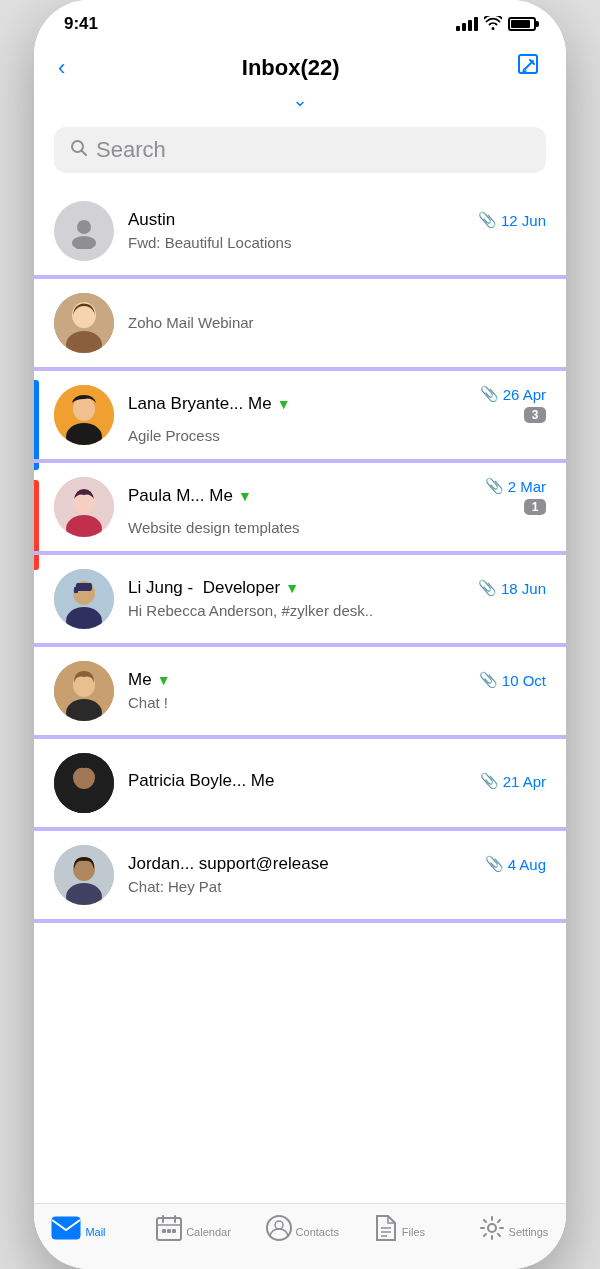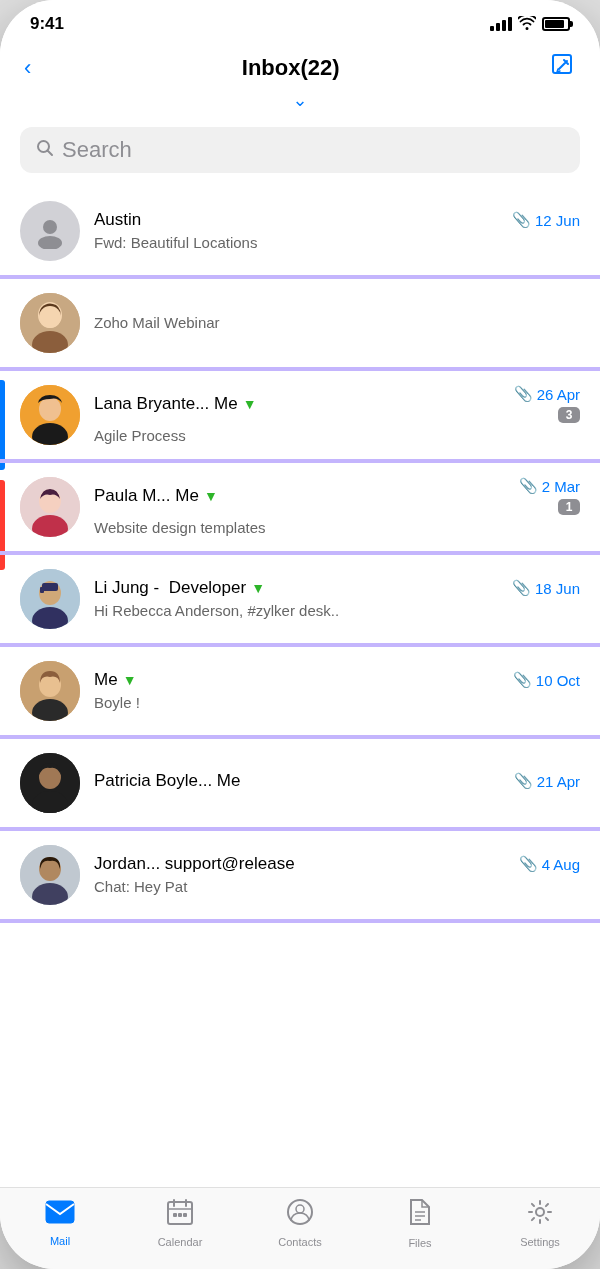--- a/index.html
+++ b/index.html
@@ -8,21 +8,21 @@
     body {
       background: #e0e0e0;
       display: flex;
       justify-content: center;
       align-items: center;
       min-height: 100vh;
       font-family: -apple-system, BlinkMacSystemFont, 'Helvetica Neue', Arial, sans-serif;
     }
 
     .phone-frame {
-      width: 600px;
+      width: 532px;
       height: 1269px;
       background: #ffffff;
       border-radius: 55px;
       box-shadow: 0 20px 60px rgba(0,0,0,0.3);
       overflow: hidden;
       position: relative;
       display: flex;
       flex-direction: column;
     }
 
@@ -301,21 +301,21 @@
       border-top: 1px solid #e0e0e0;
       display: flex;
       justify-content: space-around;
       align-items: center;
       padding: 10px 0 20px 0;
       flex-shrink: 0;
     }
 
     .nav-item {
       display: flex;
-      flex-direction: column;
+      flex-direction: row;
       align-items: center;
       gap: 4px;
       cursor: pointer;
       min-width: 70px;
     }
 
     .nav-icon {
       font-size: 26px;
       color: #8e8e93;
     }
@@ -538,21 +538,21 @@
             Me
             <span class="flag-icon">▼</span>
           </span>
           <div class="mail-meta">
             <span class="mail-date">
               <span style="color:#8e8e93">📎</span>
               <span style="color:#007aff">10 Oct</span>
             </span>
           </div>
         </div>
-        <span class="mail-subject">Boyle !</span>
+        <span class="mail-subject">Chat !</span>
       </div>
     </div>
 
     <div class="mail-item">
       <div class="avatar avatar-patricia">
         <svg viewBox="0 0 60 60" class="avatar-svg">
           <rect width="60" height="60" fill="#1e1e1e"></rect>
           <ellipse cx="30" cy="52" rx="18" ry="14" fill="#1e1e1e"></ellipse>
           <ellipse cx="30" cy="24" rx="11" ry="12" fill="#a07855"></ellipse>
           <path d="M19 22 Q20 10 30 10 Q40 10 41 22 Q37 13 30 15 Q23 13 19 22Z" fill="#1e1e1e"></path>

